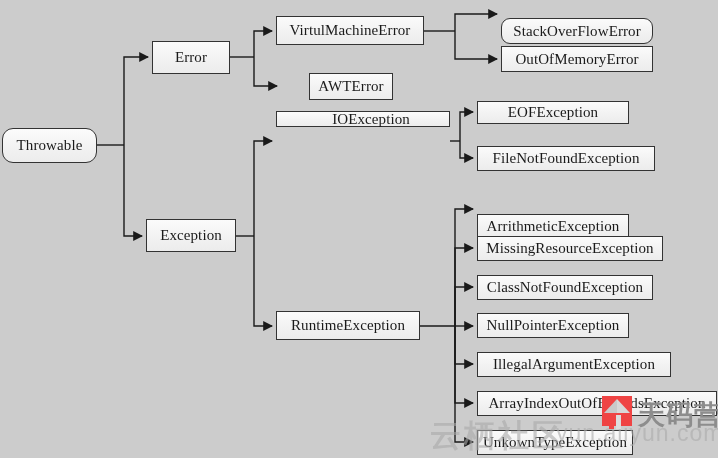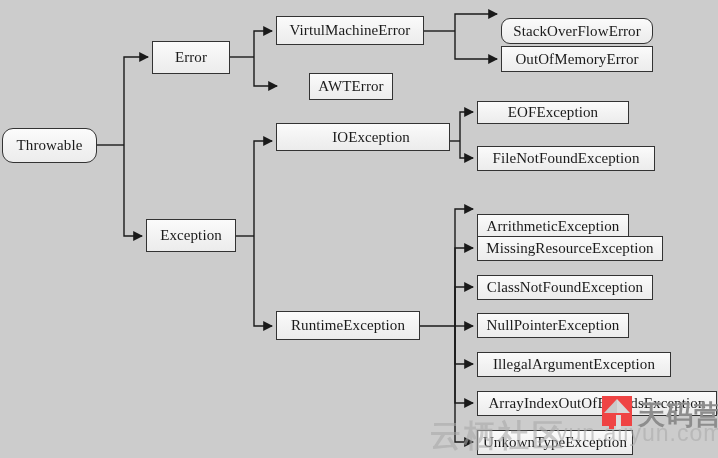--- a/index.html
+++ b/index.html
@@ -125,21 +125,21 @@
       <path d="M 455 326 L 455 403 L 473 403" marker-end="url(#arrow)"></path>
       <path d="M 455 326 L 455 442 L 473 442" marker-end="url(#arrow)"></path>
     </g>
   </svg>
 
   <div class="node" style="left:2px;  top:128px; width:95px;  height:35px;border-radius:11px;">Throwable</div>
   <div class="node" style="left:152px;top:41px;  width:78px;  height:33px;">Error</div>
   <div class="node" style="left:146px;top:219px; width:90px;  height:33px;">Exception</div>
   <div class="node" style="left:276px;top:16px;  width:148px; height:29px;">VirtulMachineError</div>
   <div class="node" style="left:281px;top:73px;  width:84px;  height:27px;margin-left:28px;">AWTError</div>
-  <div class="node" style="left:276px;top:123px; width:174px; height:28px;padding-left:16px;">IOException</div>
+  <div class="node" style="left:276px;top:111px; width:174px; height:16px;padding-left:16px;">IOException</div>
   <div class="node" style="left:276px;top:311px; width:144px; height:29px;">RuntimeException</div>
   <div class="node" style="left:501px;top:18px;   width:152px; height:26px;border-radius:9px;">StackOverFlowError</div>
   <div class="node" style="left:501px;top:46px;  width:152px; height:26px;">OutOfMemoryError</div>
   <div class="node" style="left:477px;top:101px; width:152px; height:23px;">EOFException</div>
   <div class="node" style="left:477px;top:146px; width:178px; height:25px;">FileNotFoundException</div>
   <div class="node" style="left:477px;top:214px; width:152px; height:25px;">ArrithmeticException</div>
   <div class="node" style="left:477px;top:236px; width:186px; height:25px;">MissingResourceException</div>
   <div class="node" style="left:477px;top:275px; width:176px; height:25px;">ClassNotFoundException</div>
   <div class="node" style="left:477px;top:313px; width:152px; height:25px;">NullPointerException</div>
   <div class="node" style="left:477px;top:352px; width:194px; height:25px;text-align:center;">IllegalArgumentException</div>

